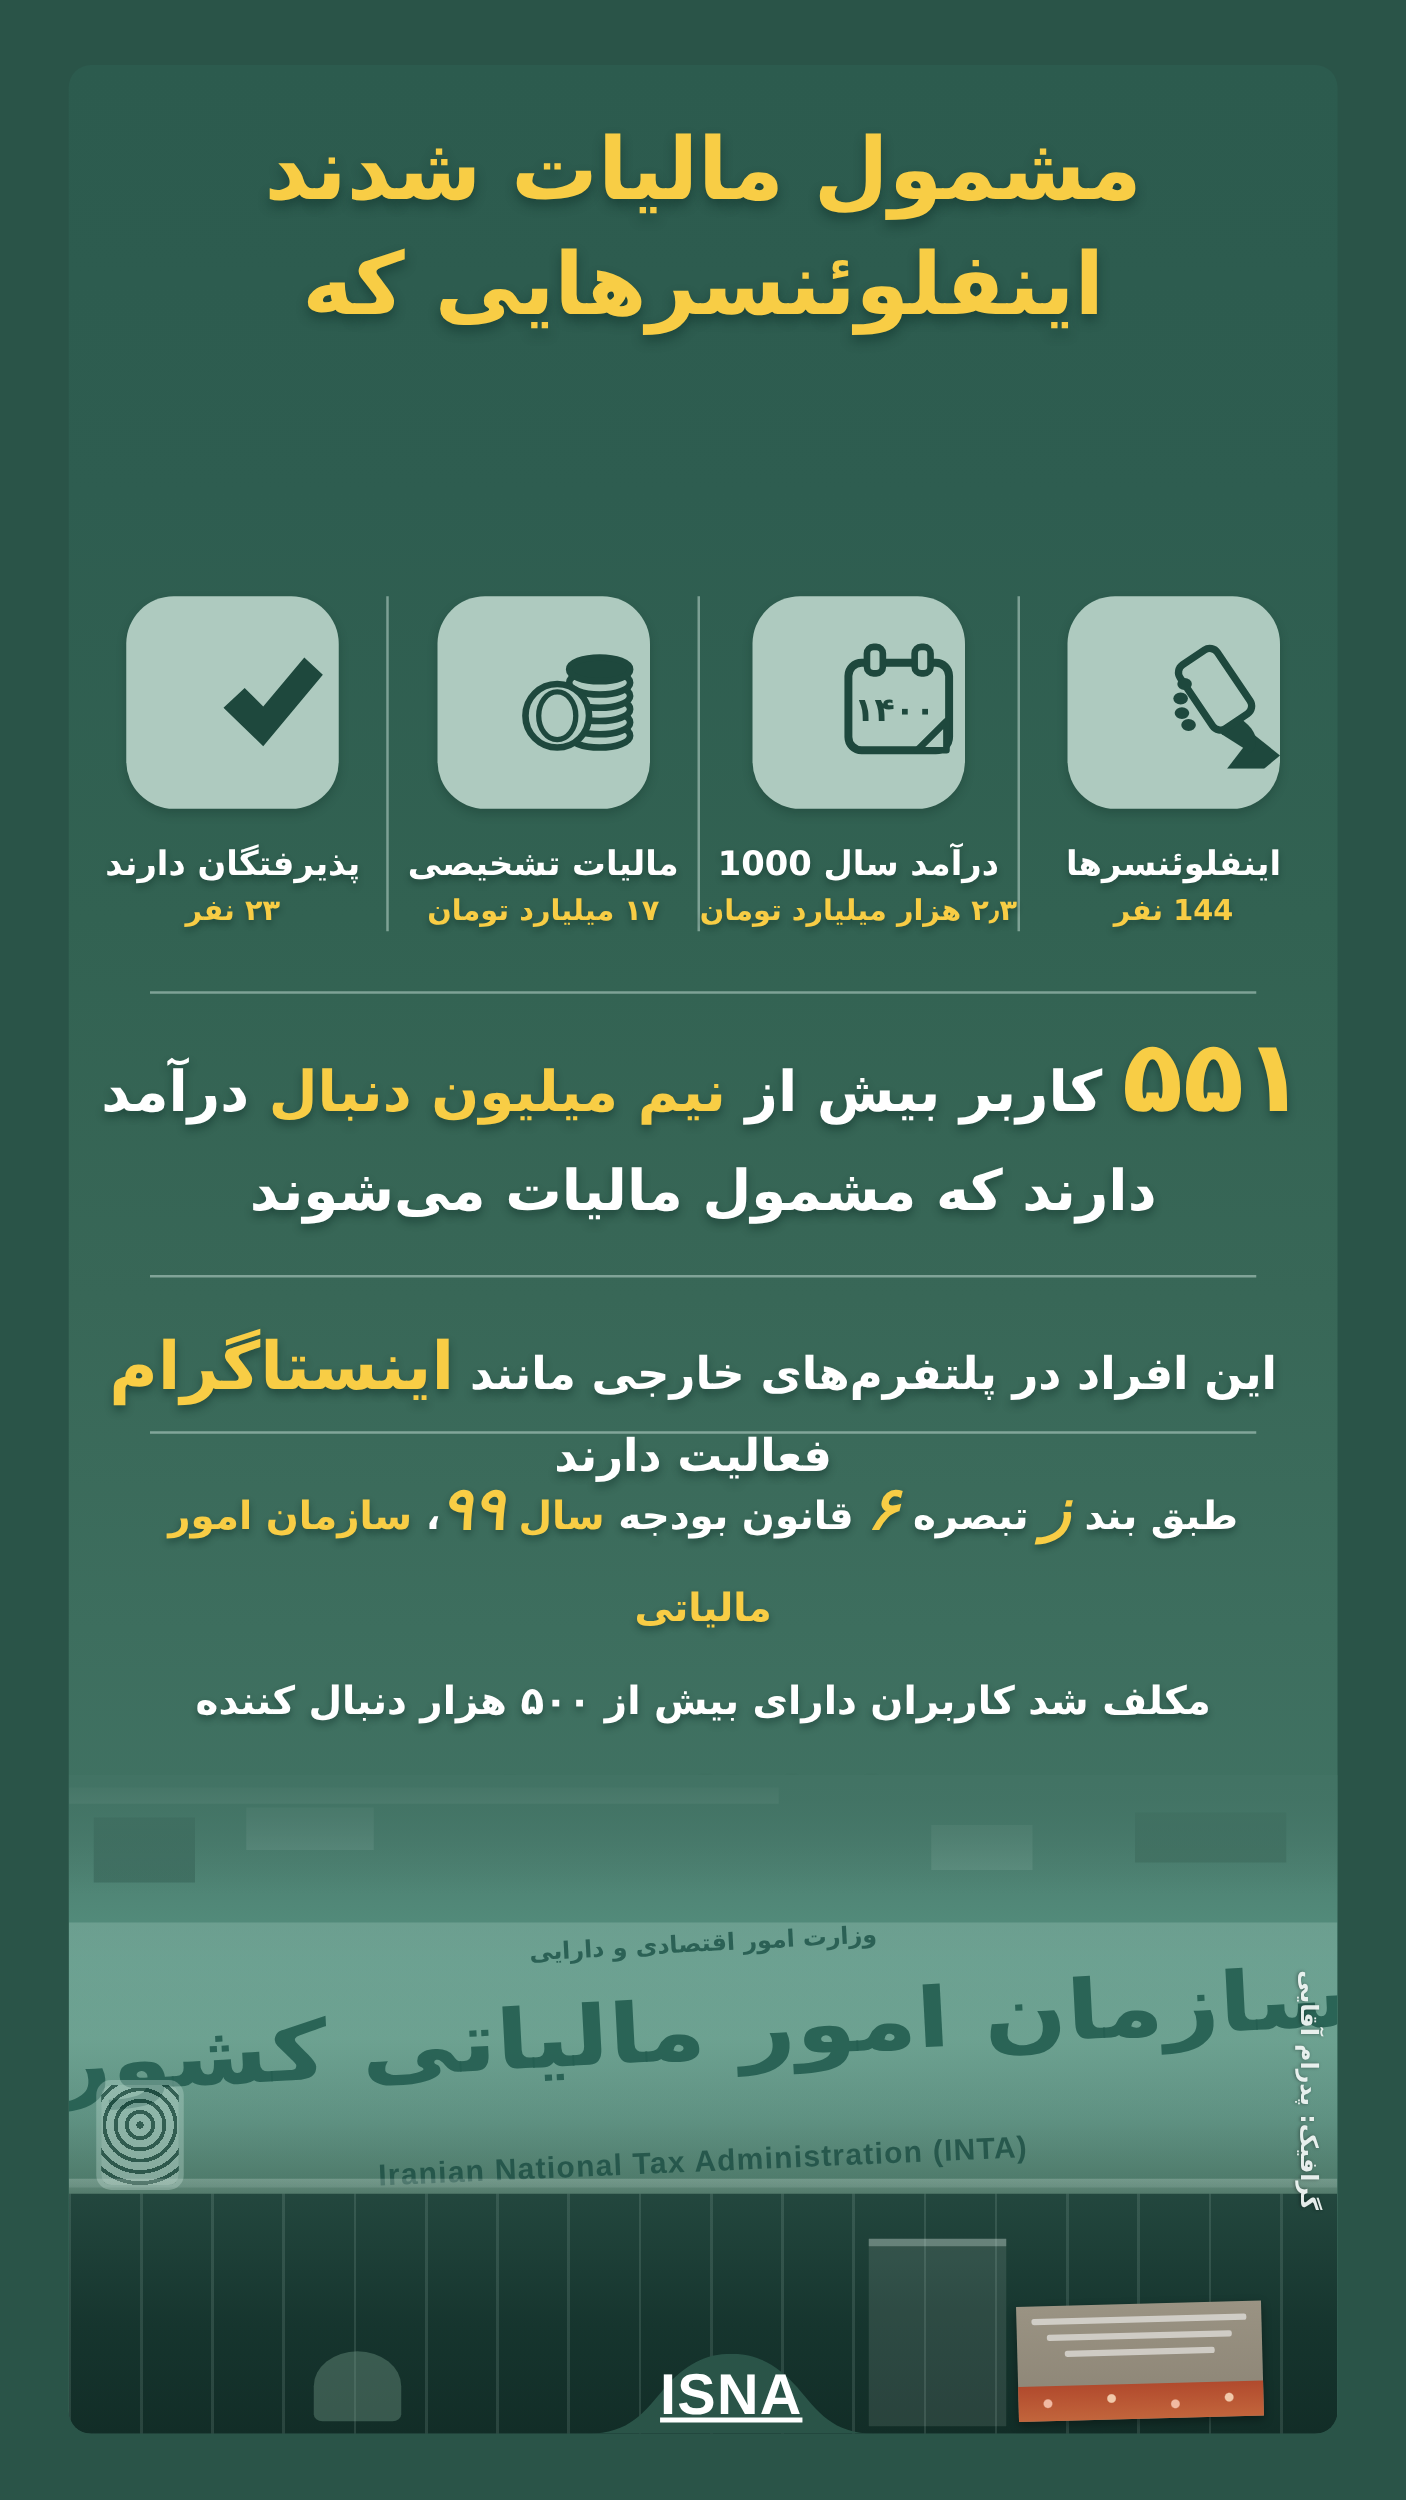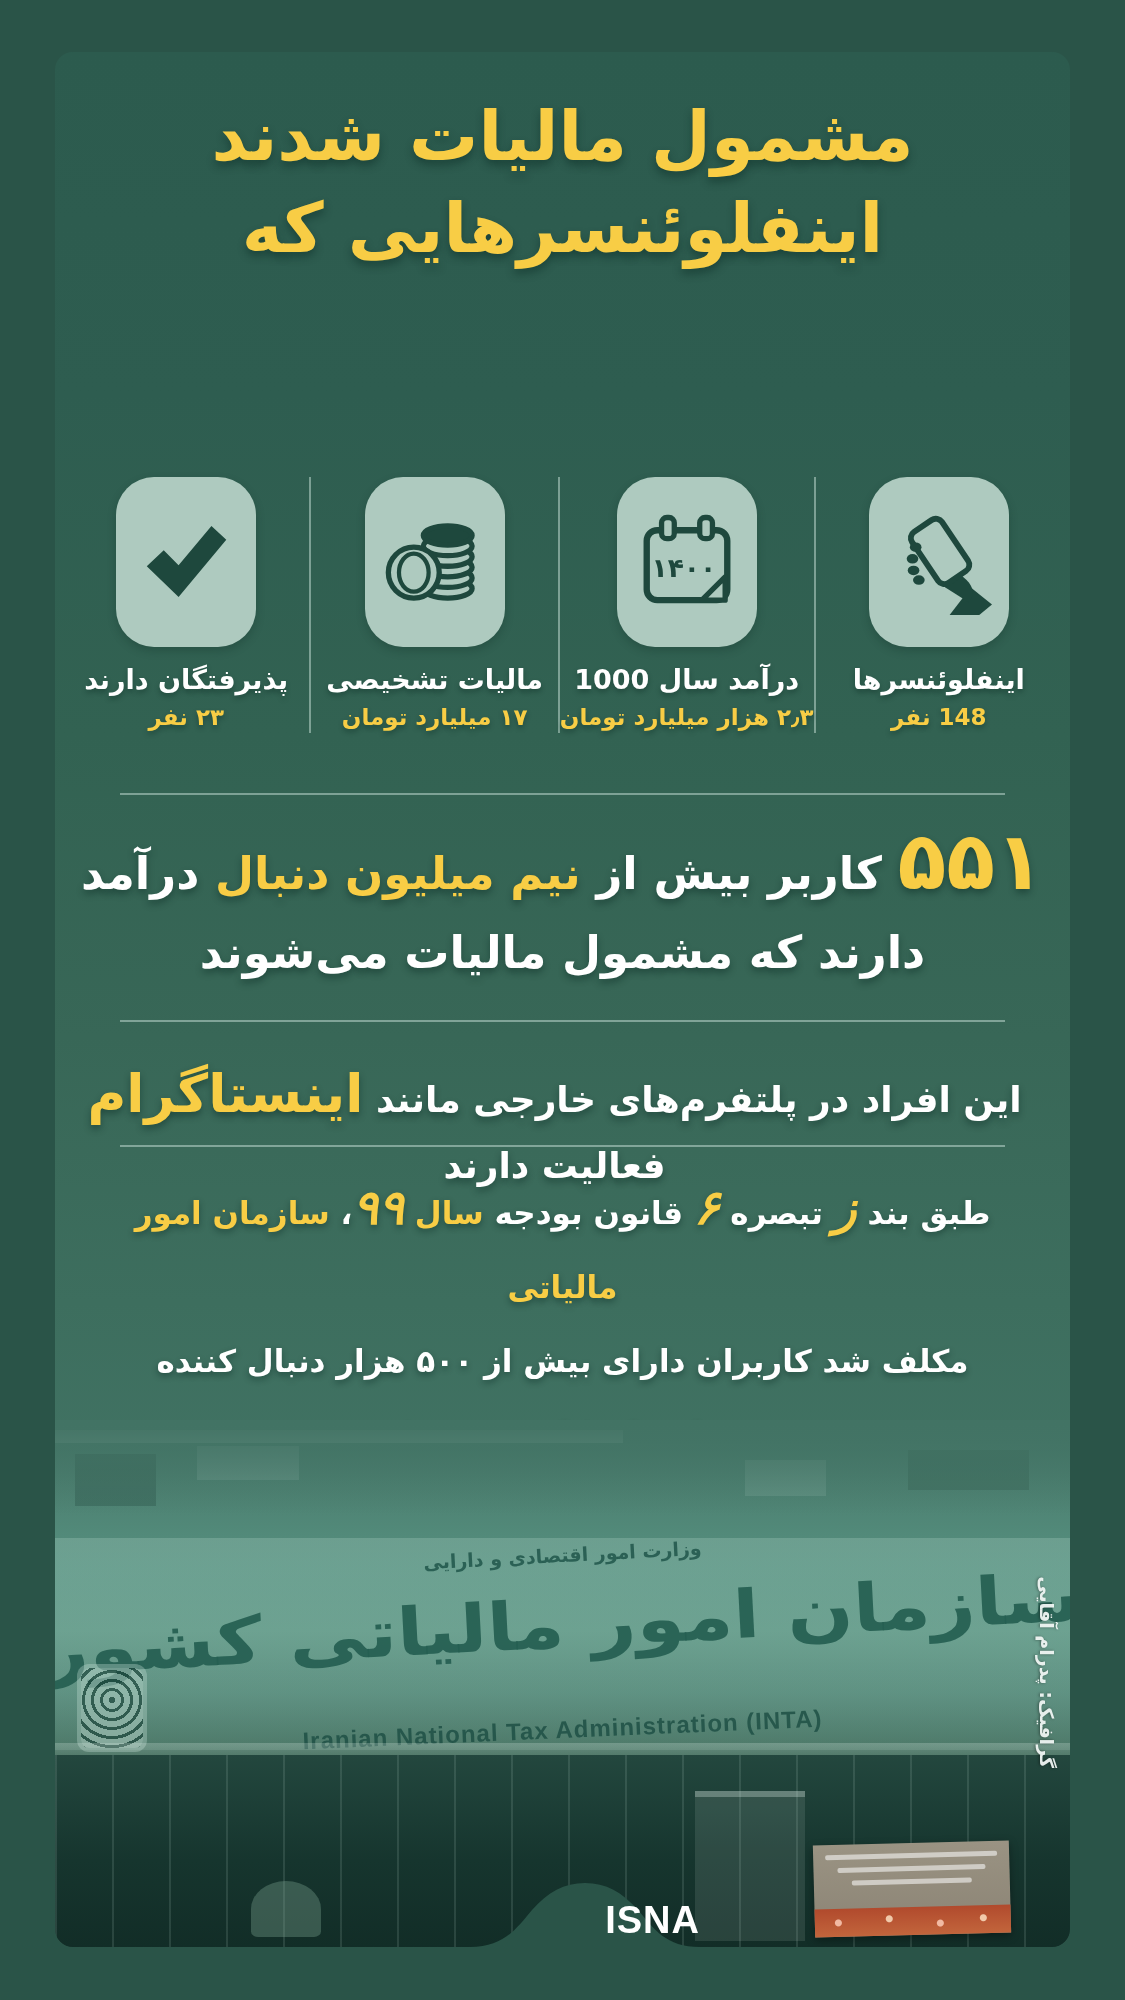--- a/index.html
+++ b/index.html
@@ -30,23 +30,23 @@
     text-shadow:0 5px 9px rgba(9,40,33,.45);
   }
   
   .stats{
     position:absolute;top:425px;left:8px;right:8px;
     display:flex;
   }
   .stat-col{flex:1 1 0;text-align:center;padding-top:0;}
   .stat-col.divided{border-left:2px solid var(--divider);}
   .icon-square{
-    width:140px;height:170px;margin:0 auto 16px auto;
+    width:170px;height:170px;margin:0 auto 28px auto;
     background:var(--sq);border-radius:38px;
-    display:flex;align-items:center;justify-content:center;
+    display:flex;align-items:center;
     box-shadow:0 4px 8px rgba(10,40,33,.25);
   }
   .icon-square svg{width:106px;height:106px;display:block;}
   .stat-label{
     color:#fff;font-size:27px;line-height:1.25;white-space:nowrap;
     text-shadow:0 3px 5px rgba(9,40,33,.4);
   }
   .stat-value{
     color:var(--yellow);font-size:23px;line-height:1.3;margin-top:6px;white-space:nowrap;
     text-shadow:0 3px 5px rgba(9,40,33,.4);
@@ -158,23 +158,23 @@
       radial-gradient(circle at 38% 40%, rgba(255,230,200,.8) 0 3px, rgba(0,0,0,0) 4px),
       radial-gradient(circle at 64% 60%, rgba(255,210,190,.8) 0 3px, rgba(0,0,0,0) 4px),
       radial-gradient(circle at 86% 45%, rgba(255,230,200,.8) 0 3px, rgba(0,0,0,0) 4px),
       linear-gradient(180deg,#b14a2d,#c2653c);
   }
   .isna-logo{
     position:absolute;left:415px;bottom:0;width:230px;height:64px;z-index:8;
   }
   .isna-logo svg{position:absolute;left:0;top:0;width:230px;height:64px;}
   .isna-text{
-    position:absolute;left:0;right:0;bottom:5px;text-align:right;
-    color:#fff;font-size:38px;letter-spacing:1px;
-    font-family:"Liberation Sans", sans-serif;font-weight:bold;
+    position:absolute;left:0;right:0;bottom:5px;text-align:center;
+    color:#fff;font-size:46px;letter-spacing:1px;
+    font-family:"Liberation Sans", sans-serif;font-weight:bold;text-decoration:underline;
   }
   .credit{
     position:absolute;right:12px;top:348px;z-index:9;
     color:rgba(240,247,244,.95);font-size:19px;white-space:nowrap;
     transform:rotate(90deg);transform-origin:top right;
     text-shadow:0 1px 3px rgba(0,0,0,.4);
   }
 </style>
 </head>
 <body>
@@ -194,21 +194,21 @@
           <polygon points="60,100 80,74 100,90 88,100" fill="#1e483d"></polygon>
           <path d="M56,74 C49,66 51,57 58,51 L76,67 C83,74 84,82 78,88 Z" fill="#1e483d"></path>
           <rect x="34" y="11" width="34" height="58" rx="7" transform="rotate(-34 51 40)" fill="#aecabf" stroke="#1e483d" stroke-width="5.5"></rect>
           <ellipse cx="28" cy="36" rx="5.5" ry="4.5" fill="#1e483d"></ellipse>
           <ellipse cx="25" cy="47" rx="5.5" ry="4.5" fill="#1e483d"></ellipse>
           <ellipse cx="26" cy="58" rx="5.5" ry="4.5" fill="#1e483d"></ellipse>
           <ellipse cx="31" cy="67" rx="5.5" ry="4.5" fill="#1e483d"></ellipse>
         </svg>
       </div>
       <div class="stat-label">اینفلوئنسرها</div>
-      <div class="stat-value">148 نفر</div>
+      <div class="stat-value">144 نفر</div>
     </div>
 
     <div class="stat-col divided">
       <div class="icon-square">
         <svg viewBox="0 0 100 100" aria-hidden="true">
           <rect x="12" y="20" width="76" height="66" rx="10" fill="none" stroke="#1e483d" stroke-width="6"></rect>
           <rect x="26" y="8" width="12" height="20" rx="5" fill="#aecabf" stroke="#1e483d" stroke-width="5"></rect>
           <rect x="62" y="8" width="12" height="20" rx="5" fill="#aecabf" stroke="#1e483d" stroke-width="5"></rect>
           <path d="M86,64 L64,86 L86,86 Z" fill="#aecabf" stroke="#1e483d" stroke-width="5" stroke-linejoin="round"></path>
           <text x="47" y="64" font-size="25" font-weight="bold" fill="#1e483d" text-anchor="middle">۱۴۰۰</text>

